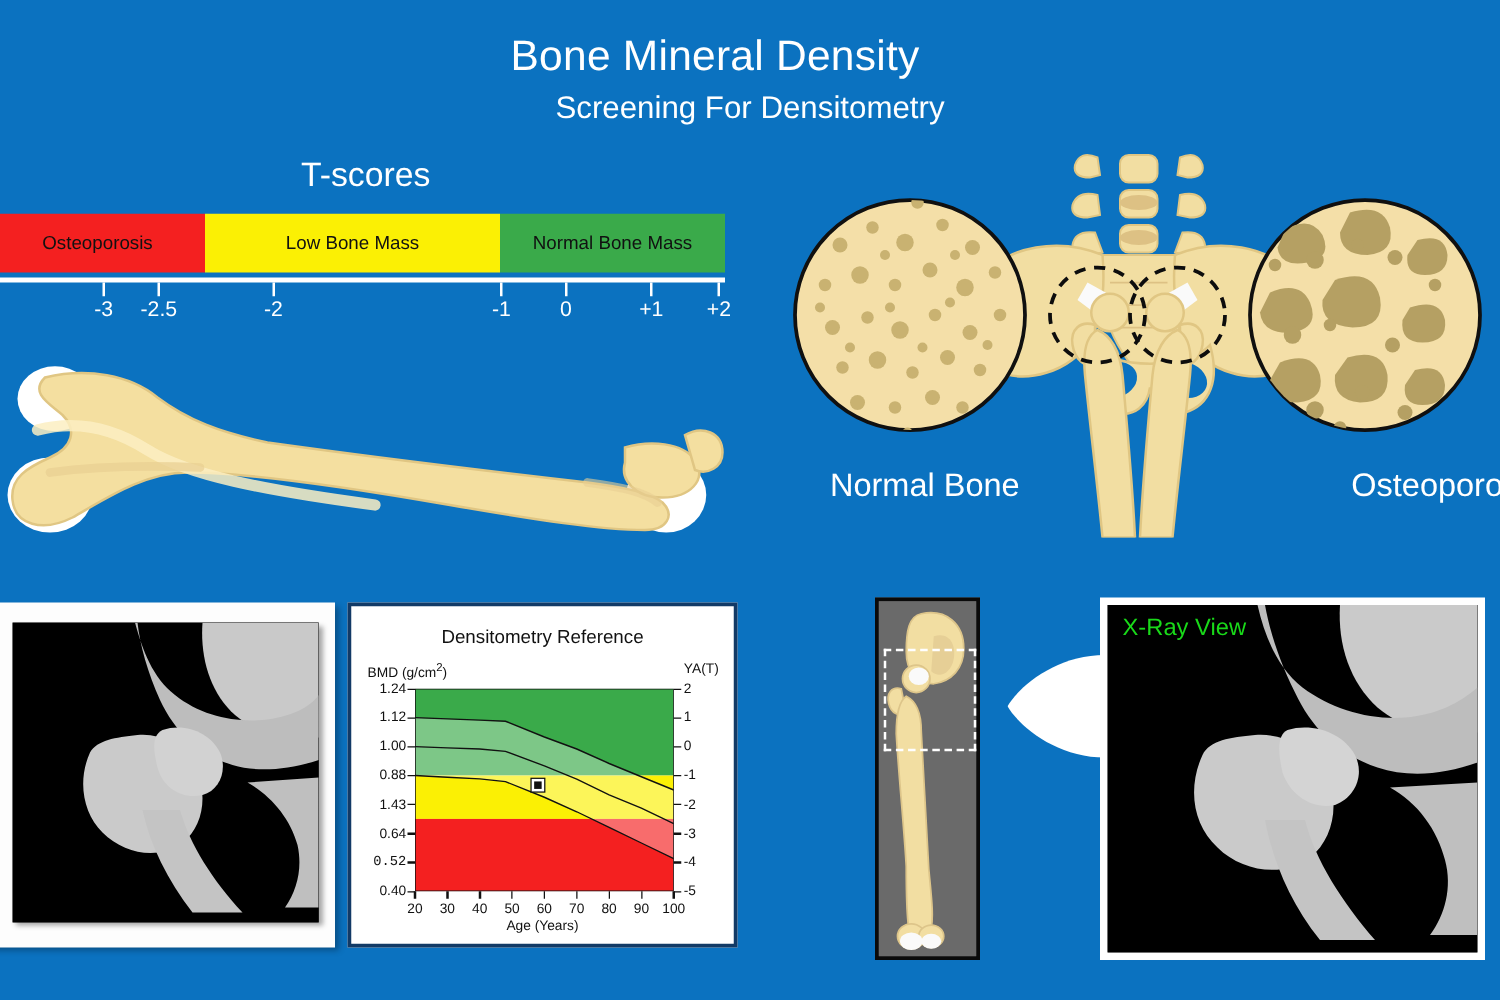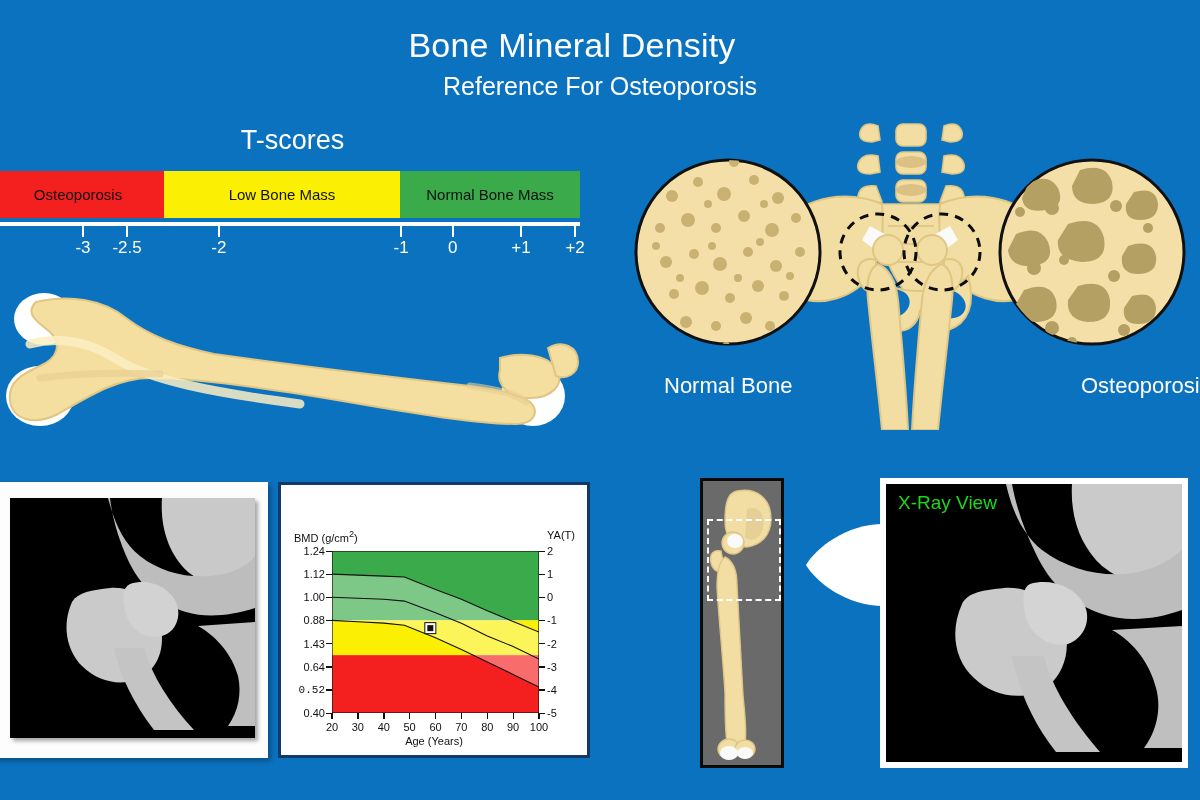--- a/index.html
+++ b/index.html
@@ -36,21 +36,21 @@
   .taxis { position: absolute; left: -8px; top: 222px; width: 588px; height: 4px; background: #fff; }
   .ttick { position: absolute; top: 226px; width: 2px; height: 11px; background: #fff; }
   .tlabel { position: absolute; top: 238px; color: #fff; font-size: 17px; transform: translateX(-50%); white-space: nowrap; }
 
   
   .femur-wrap { position: absolute; left: 0px; top: 268px; width: 600px; height: 160px; }
 
   
   .pelvis-wrap { position: absolute; left: 620px; top: 100px; width: 580px; height: 330px; }
   .circ-label {
-    position: absolute; color: #fff; font-size: 22px; white-space: nowrap;
+    position: absolute; color: #fff; font-size: 26px; white-space: nowrap;
   }
   .label-normal { left: 664px; top: 373px; }
   .label-osteo  { left: 1081px; top: 373px; }
 
   
   .xcard {
     position: absolute; left: -10px; top: 482px; width: 278px; height: 276px;
     background: #fdfdfd; box-shadow: 3px 3px 5px rgba(0,0,0,.30);
   }
   .xcard-inner {
@@ -108,21 +108,21 @@
     position: absolute; left: 12px; top: 8px; color: #19d919;
     font-size: 19px; z-index: 5; white-space: nowrap;
   }
 </style>
 </head>
 <body>
 
 <div id="stage">
 
   <div class="title">Bone Mineral Density</div>
-  <div class="subtitle">Reference For Osteoporosis</div>
+  <div class="subtitle">Screening For Densitometry</div>
 
   <div class="tscore-title">T-scores</div>
 
   <div class="tbar">
     <div class="tseg red">Osteoporosis</div>
     <div class="tseg yellow">Low Bone Mass</div>
     <div class="tseg green">Normal Bone Mass</div>
   </div>
   <div class="taxis"></div>
   <div id="tscore-ticks">
@@ -323,20 +323,21 @@
                  L 245,228 L 245,124 Z" fill="#bfbfbf"></path>
         <path d="M 198,142 C 212,152 222,168 224,186 C 226,202 220,214 210,220
                  C 200,226 190,220 190,206 C 190,186 192,162 198,142 Z" fill="#000"></path>
         <path d="M 120,86 C 138,80 158,88 166,104 C 172,118 166,134 152,138
                  C 136,142 120,132 116,116 C 112,100 112,90 120,86 Z" fill="#d2d2d2"></path>
       </svg>
     </div>
   </div>
 
   <div class="chart-panel">
+    <div class="chart-title">Densitometry Reference</div>
 
     <div class="ax-title-left">
       <span>BMD (g/cm</span><sup>2</sup><span>)</span>
     </div>
     <div class="ax-title-right">YA(T)</div>
     <div class="ax-title-x">Age (Years)</div>
 
     <div id="chart-yticks-left">
         <div class="ytick-l" style="top: 66px;">1.24</div>
         <div class="ytick-l" style="top: 89.1429px;">1.12</div>

